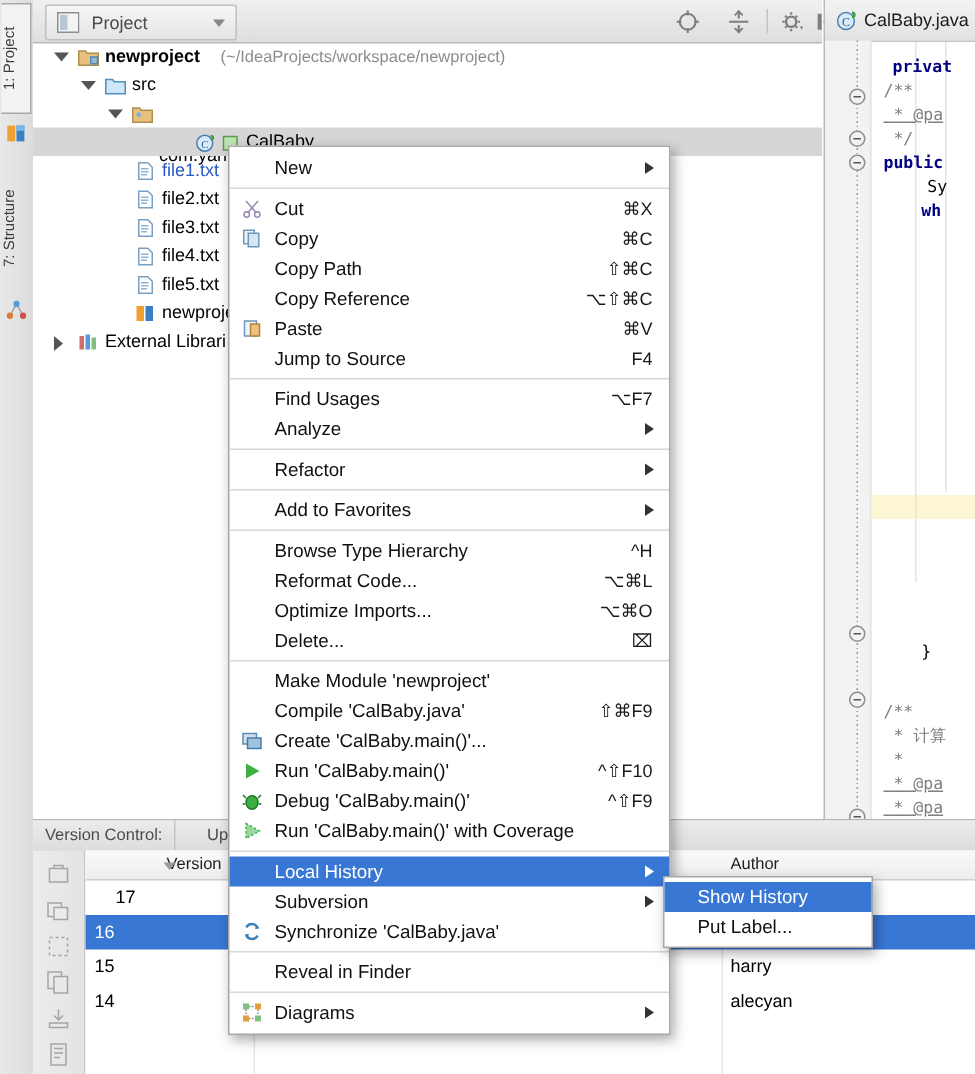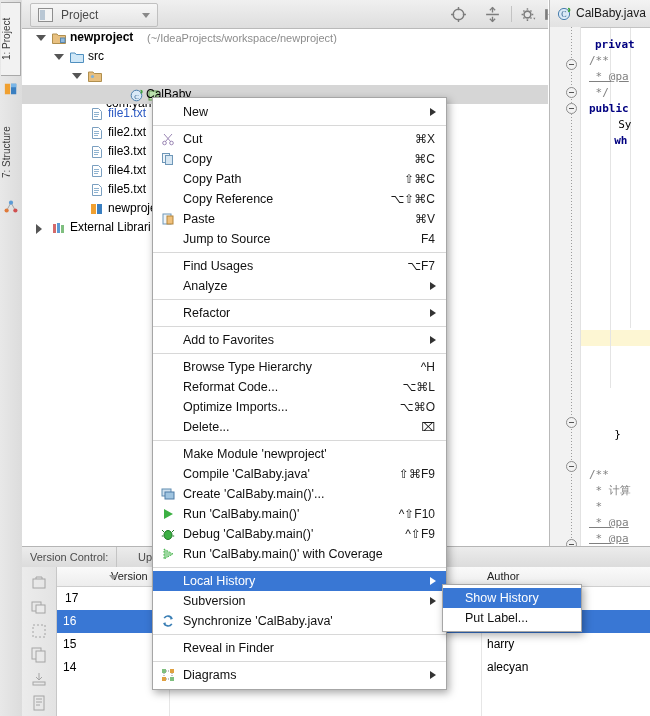--- a/index.html
+++ b/index.html
@@ -196,21 +196,21 @@
 
       <div class="trow sel">
         <svg class="ticon" style="left:108px;" viewBox="0 0 14 14">
           <circle cx="6.5" cy="7.5" r="5.3" fill="#d9e9f7" stroke="#4a7fae"></circle>
           <text x="6.5" y="10.5" font-size="7" fill="#2c5d8a" text-anchor="middle" font-family="serif">C</text>
           <path d="M10.5 2.5c2 0 2 2.5 0 2.5" fill="none" stroke="#3aa03a" stroke-width="1.5"></path>
         </svg>
         <svg class="ticon" style="left:125px;" viewBox="0 0 14 14">
           <rect x="2" y="3" width="9" height="9" fill="#bde3b0" stroke="#5e9a4e"></rect>
         </svg>
-        <span class="tlabel" style="left:124px;">CalBaby</span>
+        <span class="tlabel" style="left:142px;">CalBaby</span>
       </div>
 
       <div class="trow">
         <svg class="ticon" style="left:68px;" viewBox="0 0 14 14">
           <path d="M2.5 1.5h6l3 3v8h-9z" fill="#fff" stroke="#7a9fc0"></path>
           <path d="M4 5.5h5M4 7.5h5M4 9.5h4" stroke="#8fb3d0"></path>
         </svg>
         <span class="tlabel blue" style="left:86px;">file1.txt</span>
       </div>
       <div class="trow">
@@ -334,21 +334,21 @@
       <div class="vchead">
         <span class="vcth" style="left:6px;margin-left:48px;">Version</span>
         <span class="vcsortarrow" style="left:52px;"></span>
         <div class="vcsep" style="left:112px;"></div>
         <span class="vcth" style="left:430px;">Author</span>
       </div>
       <div class="colline" style="left:112px;height:131px;"></div>
       <div class="colline" style="left:424px;height:131px;"></div>
 
       <div class="vrow" style="top:20px;">
-        <span class="vcell" style="left:8px;text-align:right;">17</span>
+        <span class="vcell" style="left:20px;text-align:right;">17</span>
         <span class="vcell" style="left:430px;"></span>
       </div>
       <div class="vrow sel" style="top:43px;">
         <span class="vcell" style="left:6px;">16</span>
         <span class="vcell" style="left:430px;"></span>
       </div>
       <div class="vrow" style="top:66px;">
         <span class="vcell" style="left:6px;">15</span>
         <span class="vcell" style="left:430px;">harry</span>
       </div>

